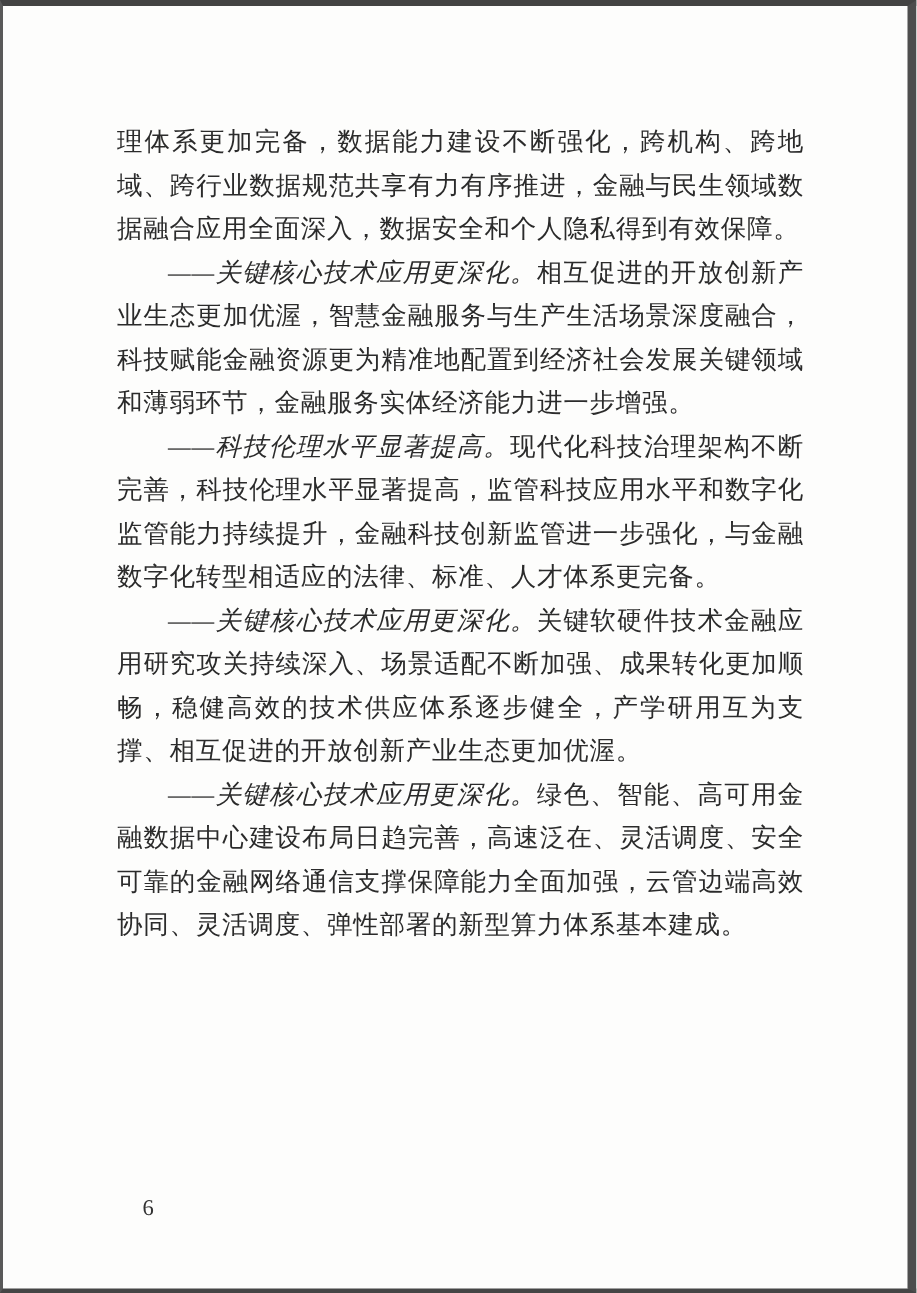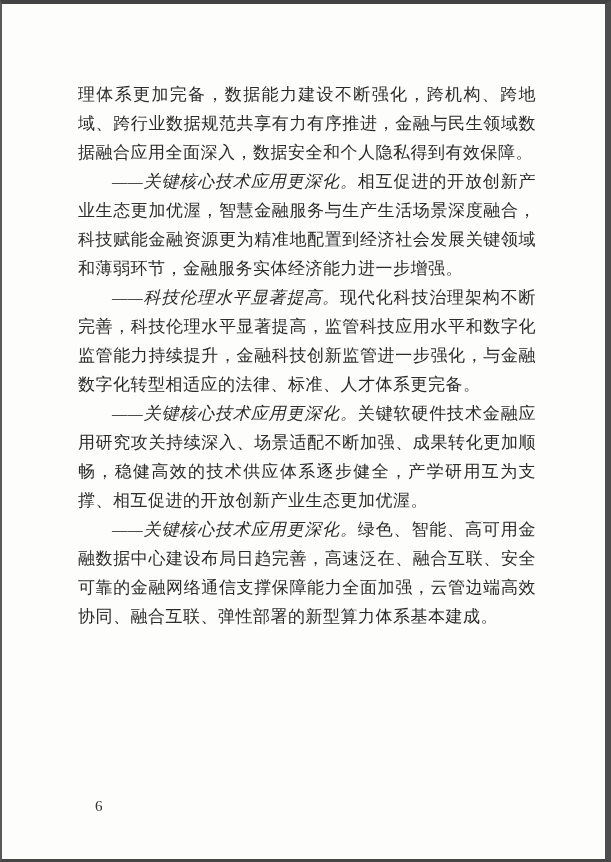--- a/index.html
+++ b/index.html
@@ -53,16 +53,16 @@
 </style>
 </head>
 <body>
 
 <div class="page">
   <div class="text-block">
     <p class="para"><span>理体系更加完备，数据能力建设不断强化，跨机构、跨地域、跨行业数据规范共享有力有序推进，金融与民生领域数据融合应用全面深入，数据安全和个人隐私得到有效保障。</span></p>
     <p class="para indent"><em class="lead">——关键核心技术应用更深化。</em><span>相互促进的开放创新产业生态更加优渥，智慧金融服务与生产生活场景深度融合，科技赋能金融资源更为精准地配置到经济社会发展关键领域和薄弱环节，金融服务实体经济能力进一步增强。</span></p>
     <p class="para indent"><em class="lead">——科技伦理水平显著提高。</em><span>现代化科技治理架构不断完善，科技伦理水平显著提高，监管科技应用水平和数字化监管能力持续提升，金融科技创新监管进一步强化，与金融数字化转型相适应的法律、标准、人才体系更完备。</span></p>
     <p class="para indent"><em class="lead">——关键核心技术应用更深化。</em><span>关键软硬件技术金融应用研究攻关持续深入、场景适配不断加强、成果转化更加顺畅，稳健高效的技术供应体系逐步健全，产学研用互为支撑、相互促进的开放创新产业生态更加优渥。</span></p>
-    <p class="para indent"><em class="lead">——关键核心技术应用更深化。</em><span>绿色、智能、高可用金融数据中心建设布局日趋完善，高速泛在、融合互联、安全可靠的金融网络通信支撑保障能力全面加强，云管边端高效协同、融合互联、弹性部署的新型算力体系基本建成。</span></p>
+    <p class="para indent"><em class="lead">——关键核心技术应用更深化。</em><span>绿色、智能、高可用金融数据中心建设布局日趋完善，高速泛在、灵活调度、安全可靠的金融网络通信支撑保障能力全面加强，云管边端高效协同、灵活调度、弹性部署的新型算力体系基本建成。</span></p>
   </div>
   <div class="page-number">6</div>
 </div>
 
 </body></html>

